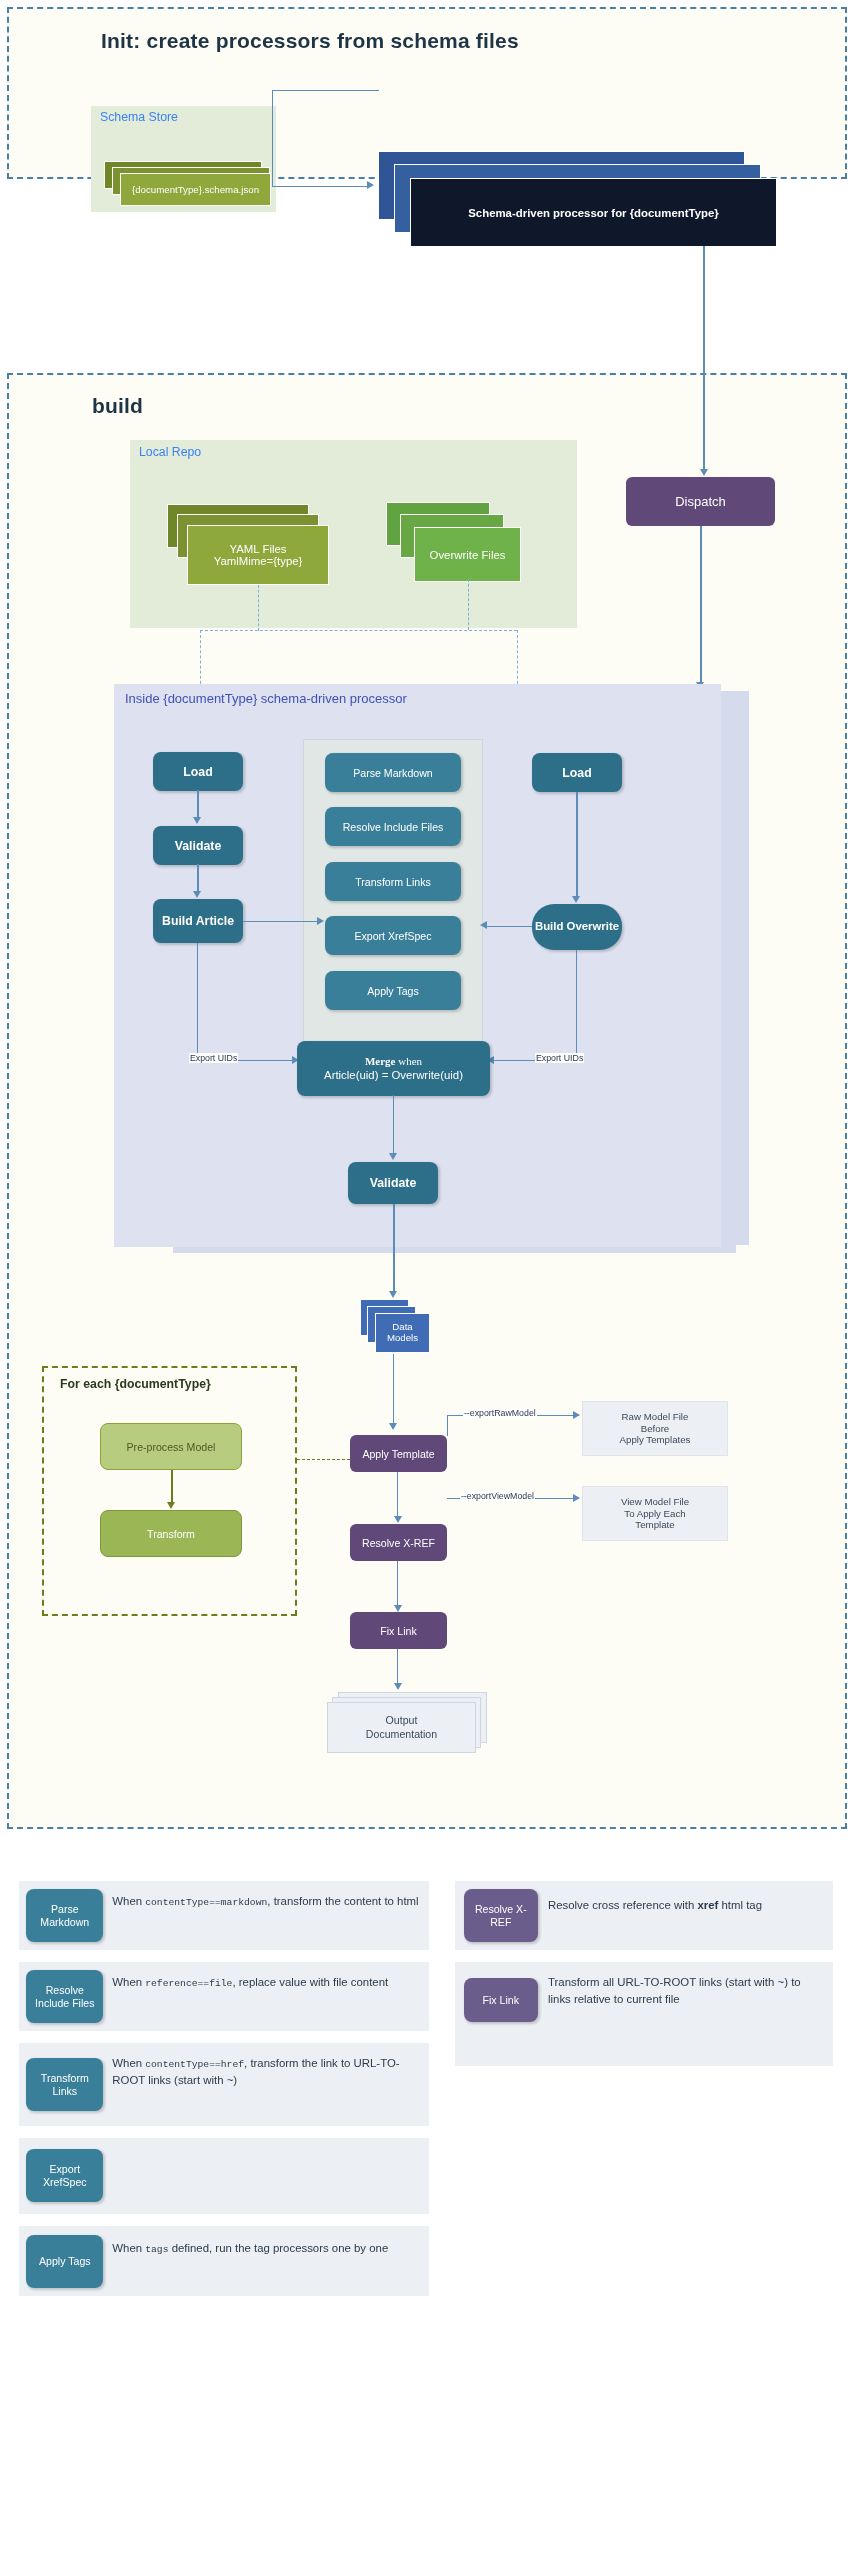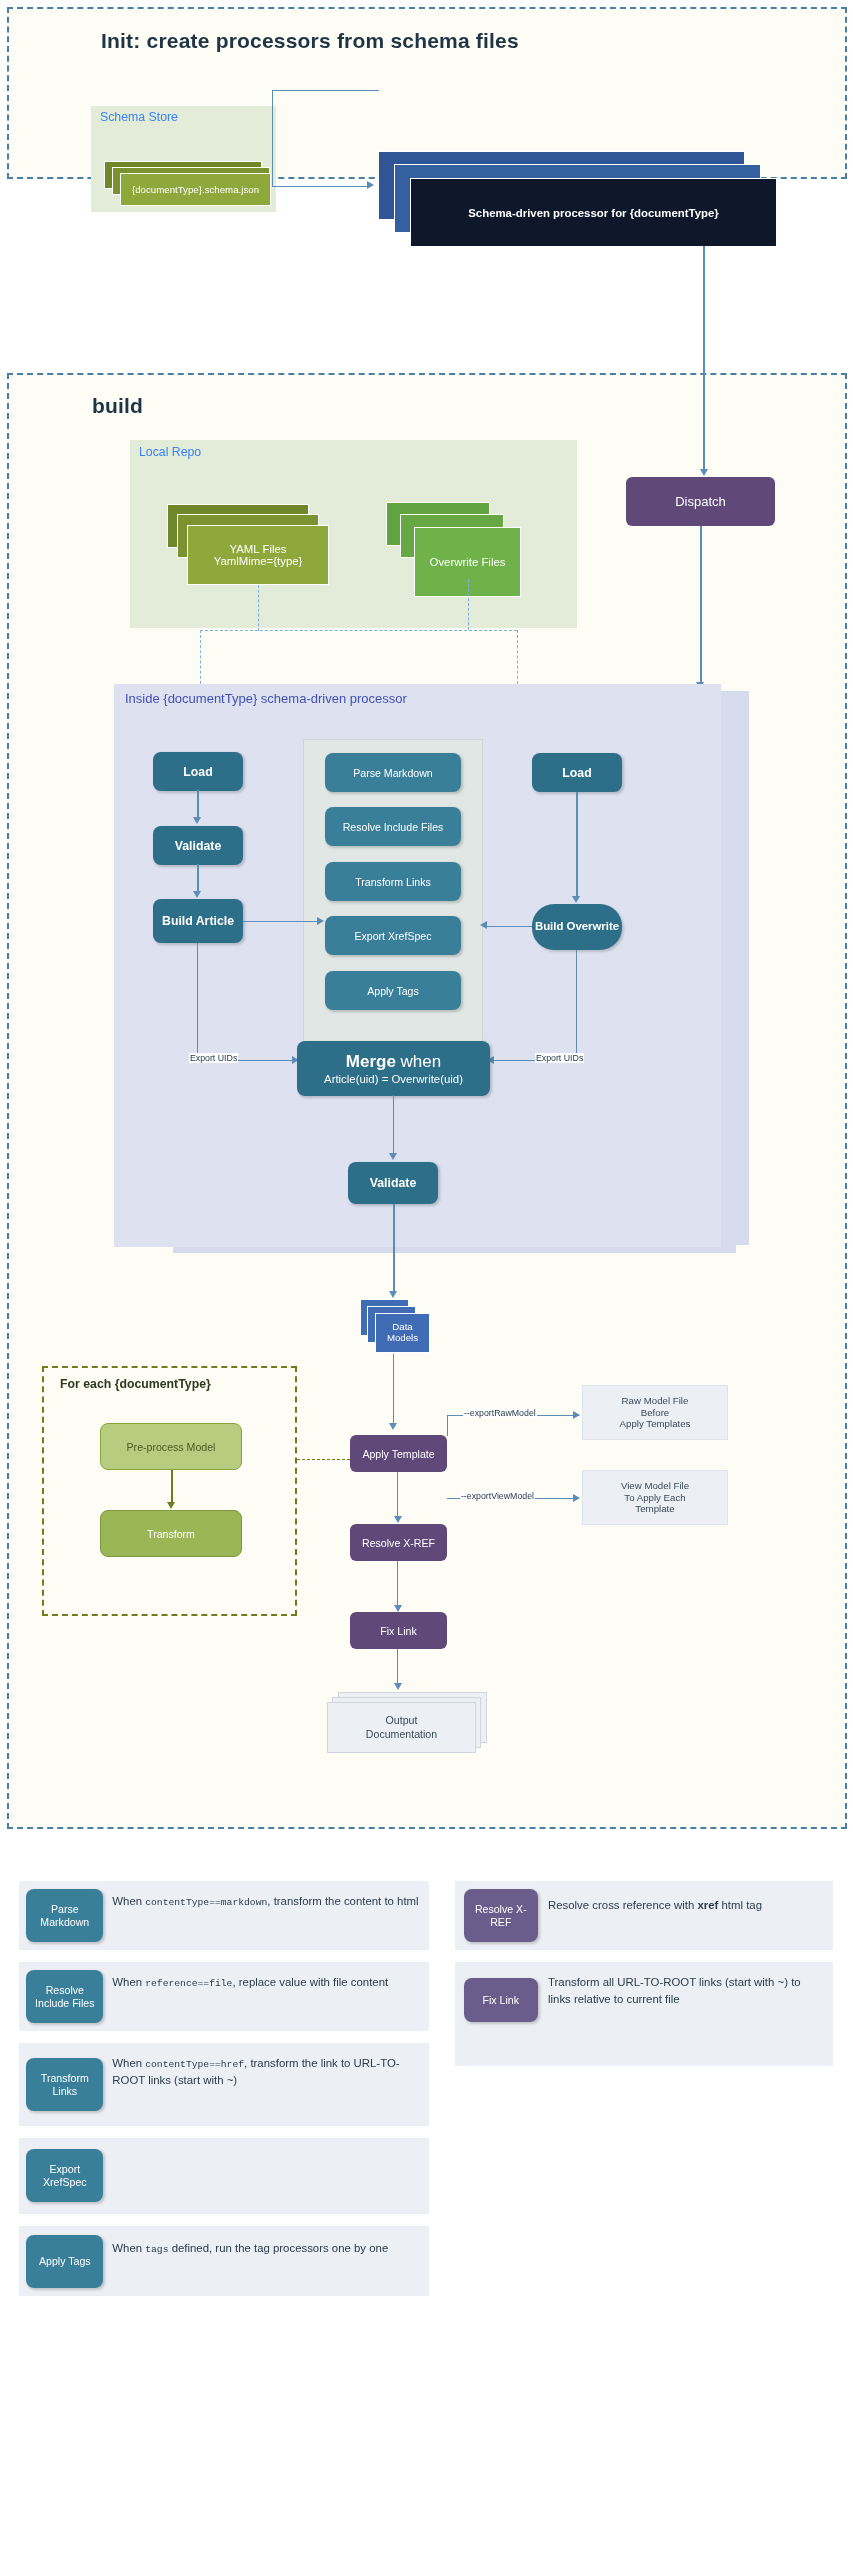--- a/index.html
+++ b/index.html
@@ -55,21 +55,21 @@
   .lav-stack{background:#d5daec;}
   .innerpanel{background:#e1e7e5;border:0.9px solid #cfd8d6;}
 
   
   .foreach{border:2.6px dashed #6c7d1e;background:#fdfdf6;}
   .foreach-title{color:#2b3a1c;font-weight:bold;}
   .olivernd{background:#b7cc7e;color:#4d5a22;border:1.8px solid #8aa33f;border-radius:8px;}
   .olivernd.solid{background:#9bb655;color:#ffffff;border:1.8px solid #7e9640;}
 
   
-  .note{background:#eceff4;color:#3b4a5a;border:0.9px solid #dfe4ea;}
+  .note{background:#eceff4;color:#3b4a5a;border:0.9px solid #dfe4ea;margin-top:16px;}
   .doc{background:#eceff4;color:#3b4a5a;border:0.9px solid #cfd6de;}
 
   
   .dmbox{background:#3f6cb5;color:#ffffff;border:0.9px solid #ffffff;}
 
   
   .line{position:absolute;background:#5b8db8;}
   .vline{width:1.8px;}
   .hline{height:1.8px;}
   .dashv{position:absolute;width:0;border-left:1.8px dashed #7fb0dc;}
@@ -122,21 +122,21 @@
   <div class="abs filebox dark" style="left:177px;top:514px;width:142px;height:44px;"></div>
   <div class="abs filebox" style="left:187px;top:525px;width:142px;height:60px;">
     <div class="ctr" style="height:100%;flex-direction:column;">
       <div style="font-size:11.4px;">YAML Files</div>
       <div style="font-size:11.4px;">YamlMime={type}</div>
     </div>
   </div>
 
   <div class="abs greenbox d2" style="left:386px;top:502px;width:104px;height:44px;"></div>
   <div class="abs greenbox d1" style="left:400px;top:514px;width:104px;height:44px;"></div>
-  <div class="abs greenbox ctr" style="left:414px;top:527px;width:107px;height:70px;font-size:11.4px;">Overwrite Files</div>
+  <div class="abs greenbox ctr" style="left:414px;top:527px;width:107px;height:55px;font-size:11.4px;">Overwrite Files</div>
 
   <div class="abs line vline" style="left:703px;top:246px;height:224px;width:1.8px;"></div>
   <div class="abs arrow-d" style="left:700px;top:469px;"></div>
 
   <div class="abs purple ctr" style="left:626px;top:477px;width:149px;height:49px;font-size:13px;">Dispatch</div>
 
   <div class="abs line vline" style="left:700px;top:526px;height:158px;width:1.8px;"></div>
   <div class="abs arrow-d" style="left:696px;top:682px;"></div>
 
   <div class="abs dashv" style="left:258px;top:585px;height:46px;"></div>
@@ -185,21 +185,21 @@
   <div class="abs arrow-r" style="left:292px;top:1056px;"></div>
   <div class="abs edgelabel" style="left:189px;top:1053px;">Export UIDs</div>
 
   <div class="abs line vline" style="left:576px;top:950px;height:112px;width:0.9px;background:#5b8db8;"></div>
   <div class="abs line hline" style="left:492px;top:1060px;width:84px;height:0.9px;background:#5b8db8;"></div>
   <div class="abs arrow-l" style="left:487px;top:1056px;"></div>
   <div class="abs edgelabel" style="left:535px;top:1053px;">Export UIDs</div>
 
   <div class="abs teal" style="left:297px;top:1041px;width:193px;height:55px;">
     <div class="ctr" style="height:100%;flex-direction:column;line-height:1.25;">
-      <div style="font-size:17px;">
+      <div style="font-size:11px;font-family:Liberation Serif, serif;">
         <span class="b">Merge</span><span> when</span>
       </div>
       <div style="font-size:11.4px;">Article(uid) = Overwrite(uid)</div>
     </div>
   </div>
 
   <div class="abs line vline" style="left:393px;top:1095px;height:60px;width:0.9px;background:#5b8db8;"></div>
   <div class="abs arrow-d" style="left:389px;top:1153px;"></div>
   <div class="abs teal ctr" style="left:348px;top:1162px;width:90px;height:42px;font-size:12.3px;font-weight:bold;">Validate</div>
 

